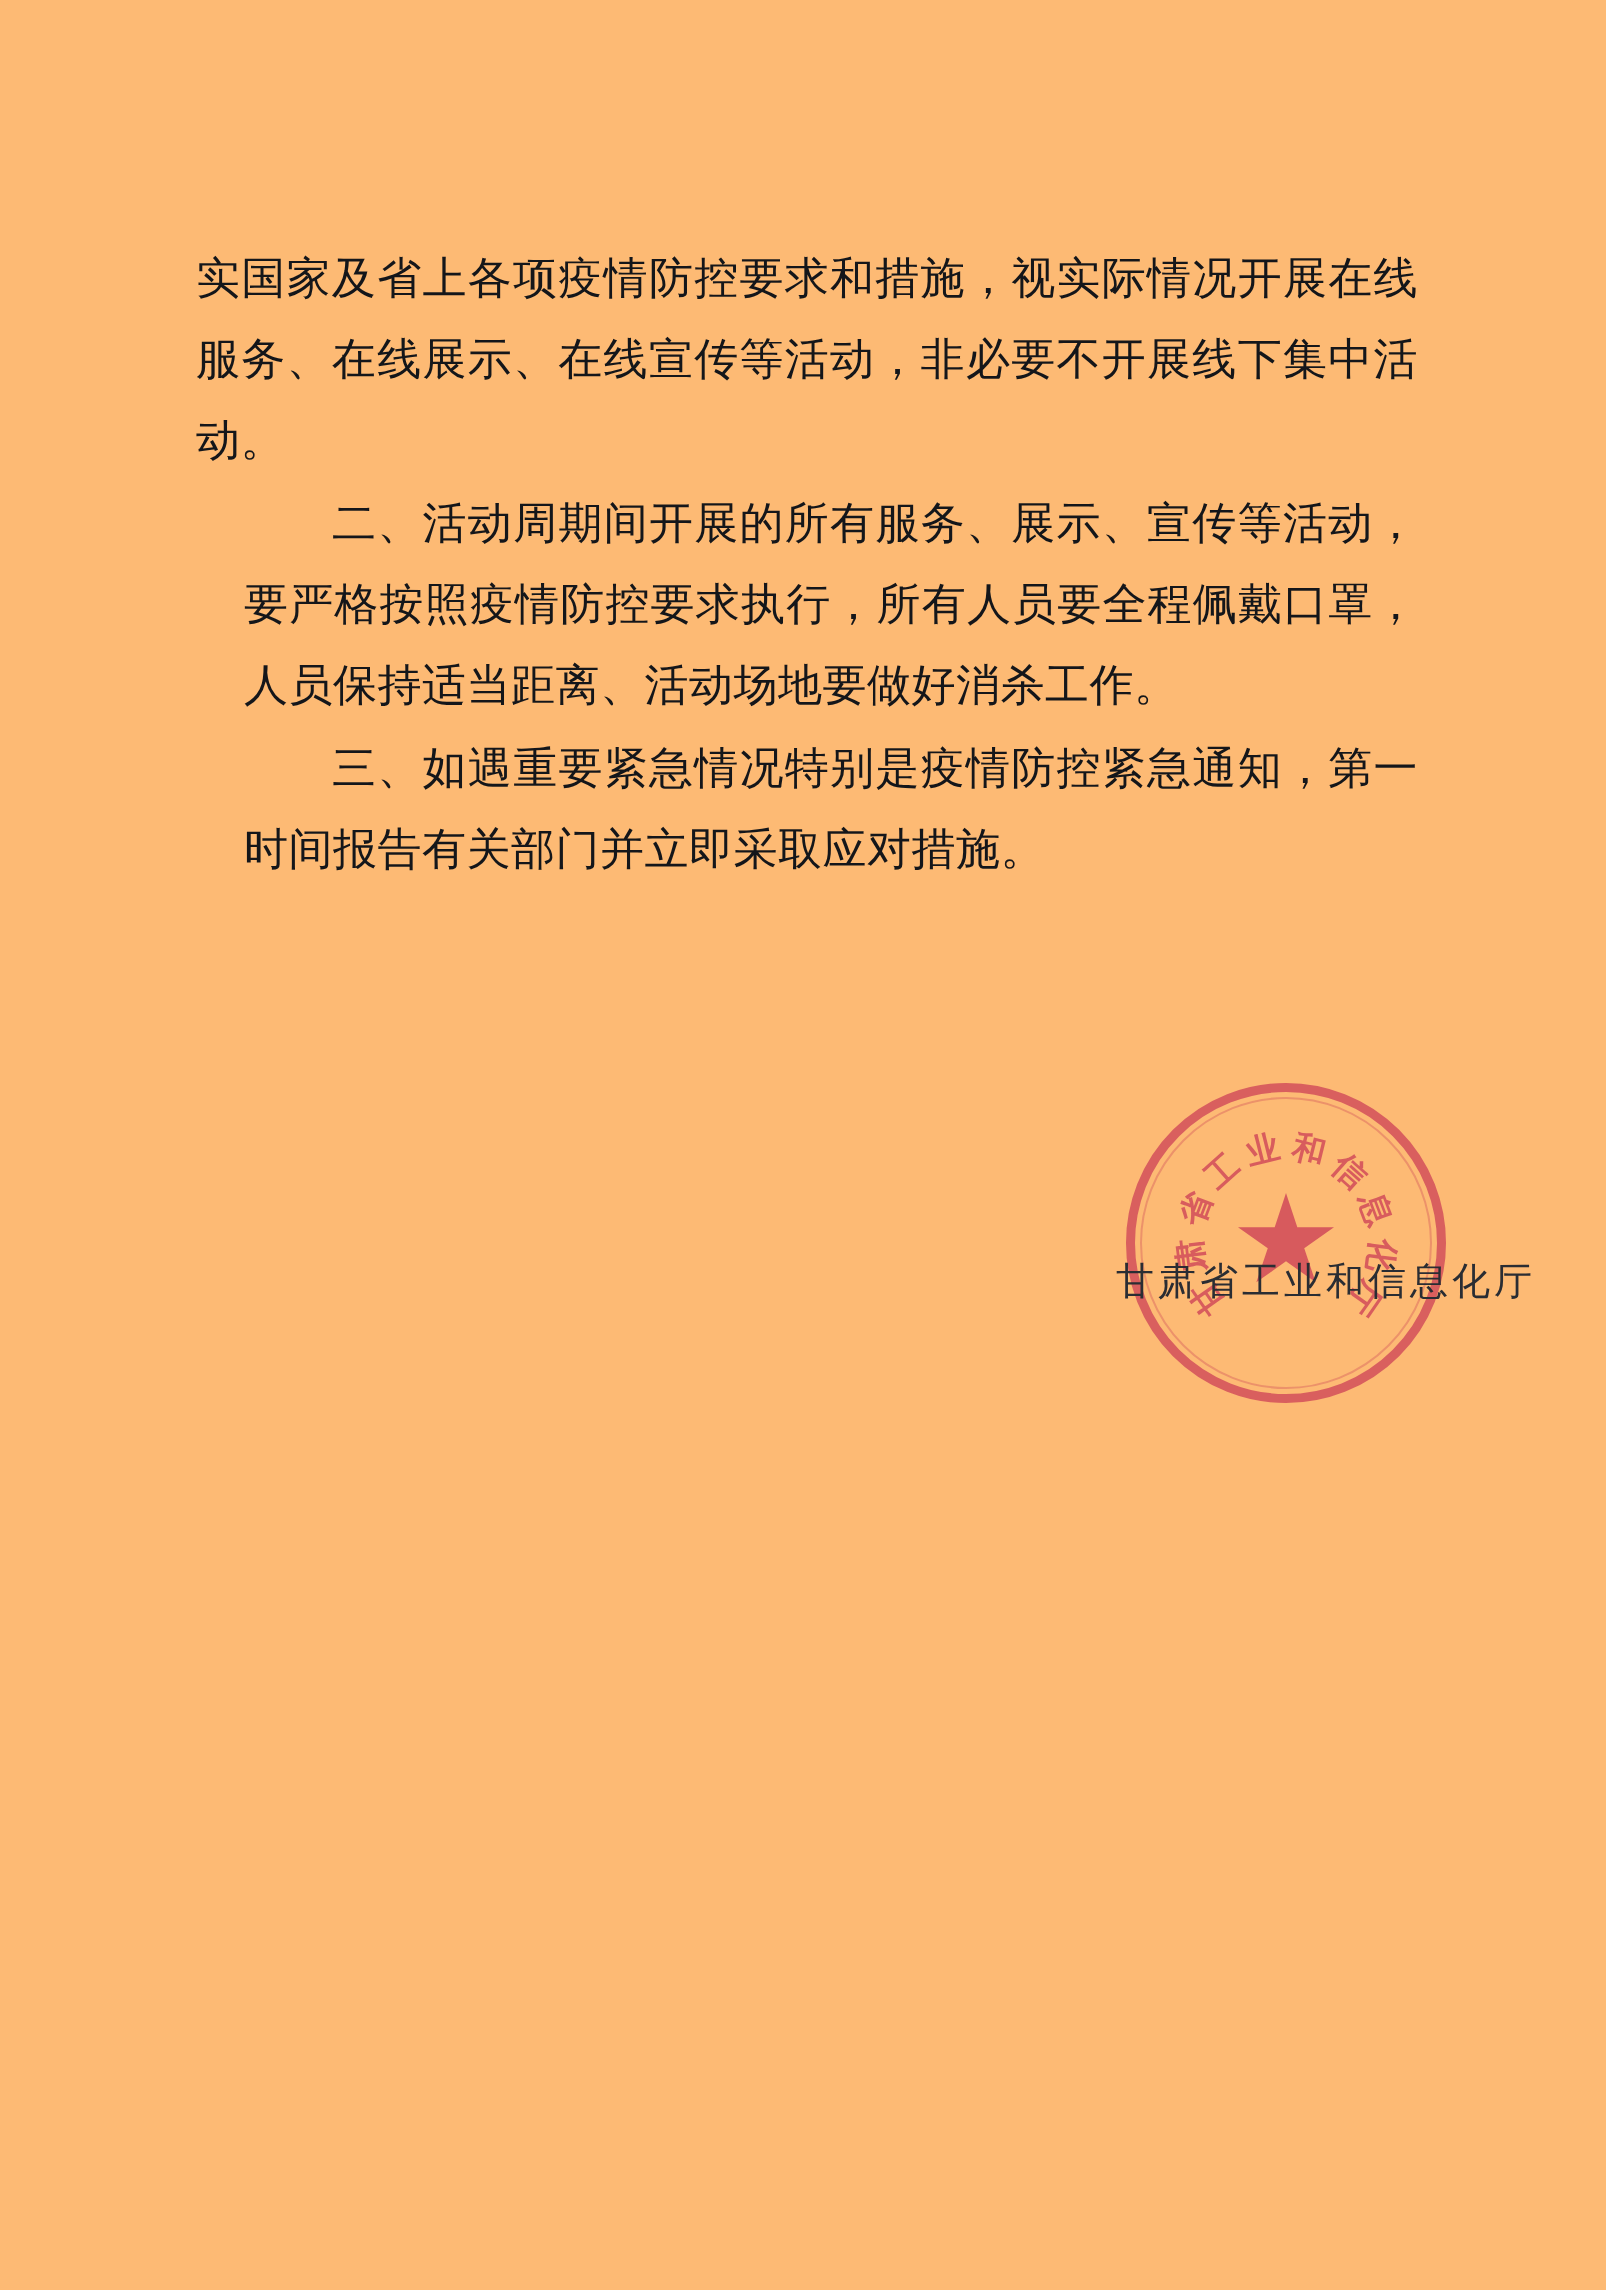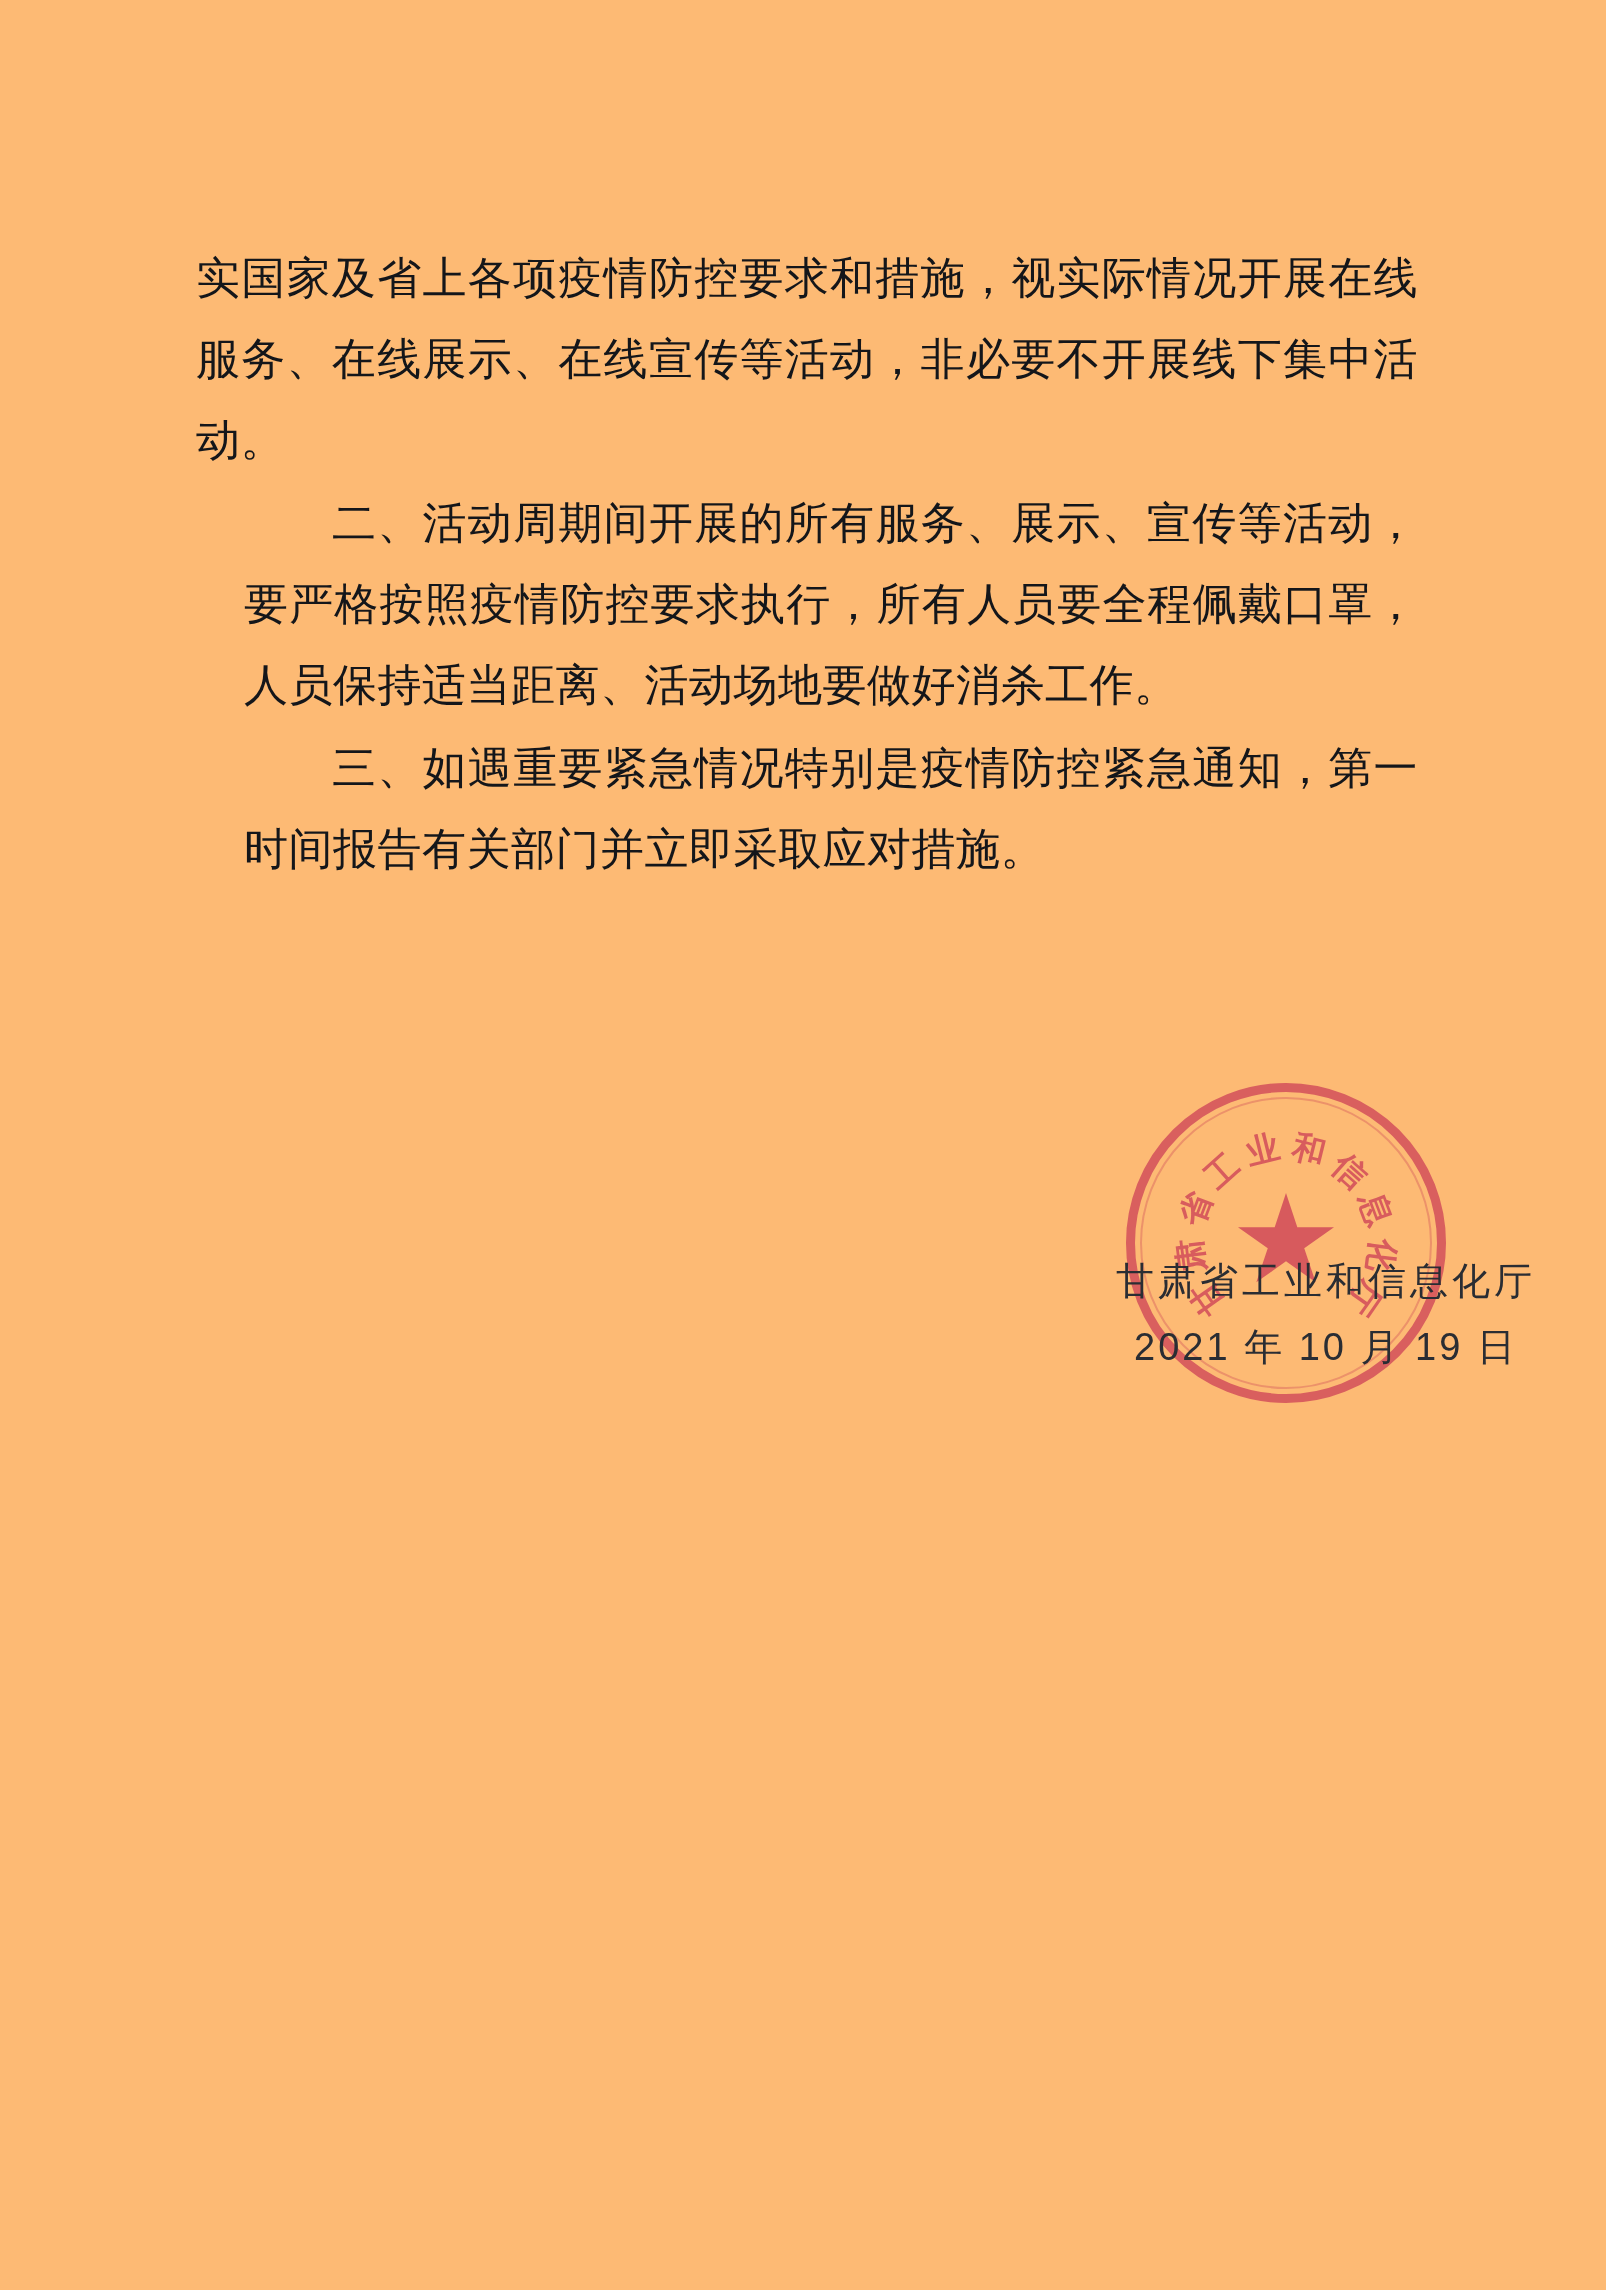--- a/index.html
+++ b/index.html
@@ -128,17 +128,16 @@
           <span style="transform: rotate(41.6667deg) translate(-0.5em, -118px);">信</span>
           <span style="transform: rotate(69.4444deg) translate(-0.5em, -118px);">息</span>
           <span style="transform: rotate(97.2222deg) translate(-0.5em, -118px);">化</span>
           <span style="transform: rotate(125deg) translate(-0.5em, -118px);">厅</span>
         </div>
       <div class="seal-star"></div>
     </div>
 
     <div class="sign-block">
       <div class="sign-org">甘肃省工业和信息化厅</div>
-      <div class="sign-date">2021 年 10 月 19 日</div>
     </div>
   </div>
 
 </div>
 
 </body></html>

